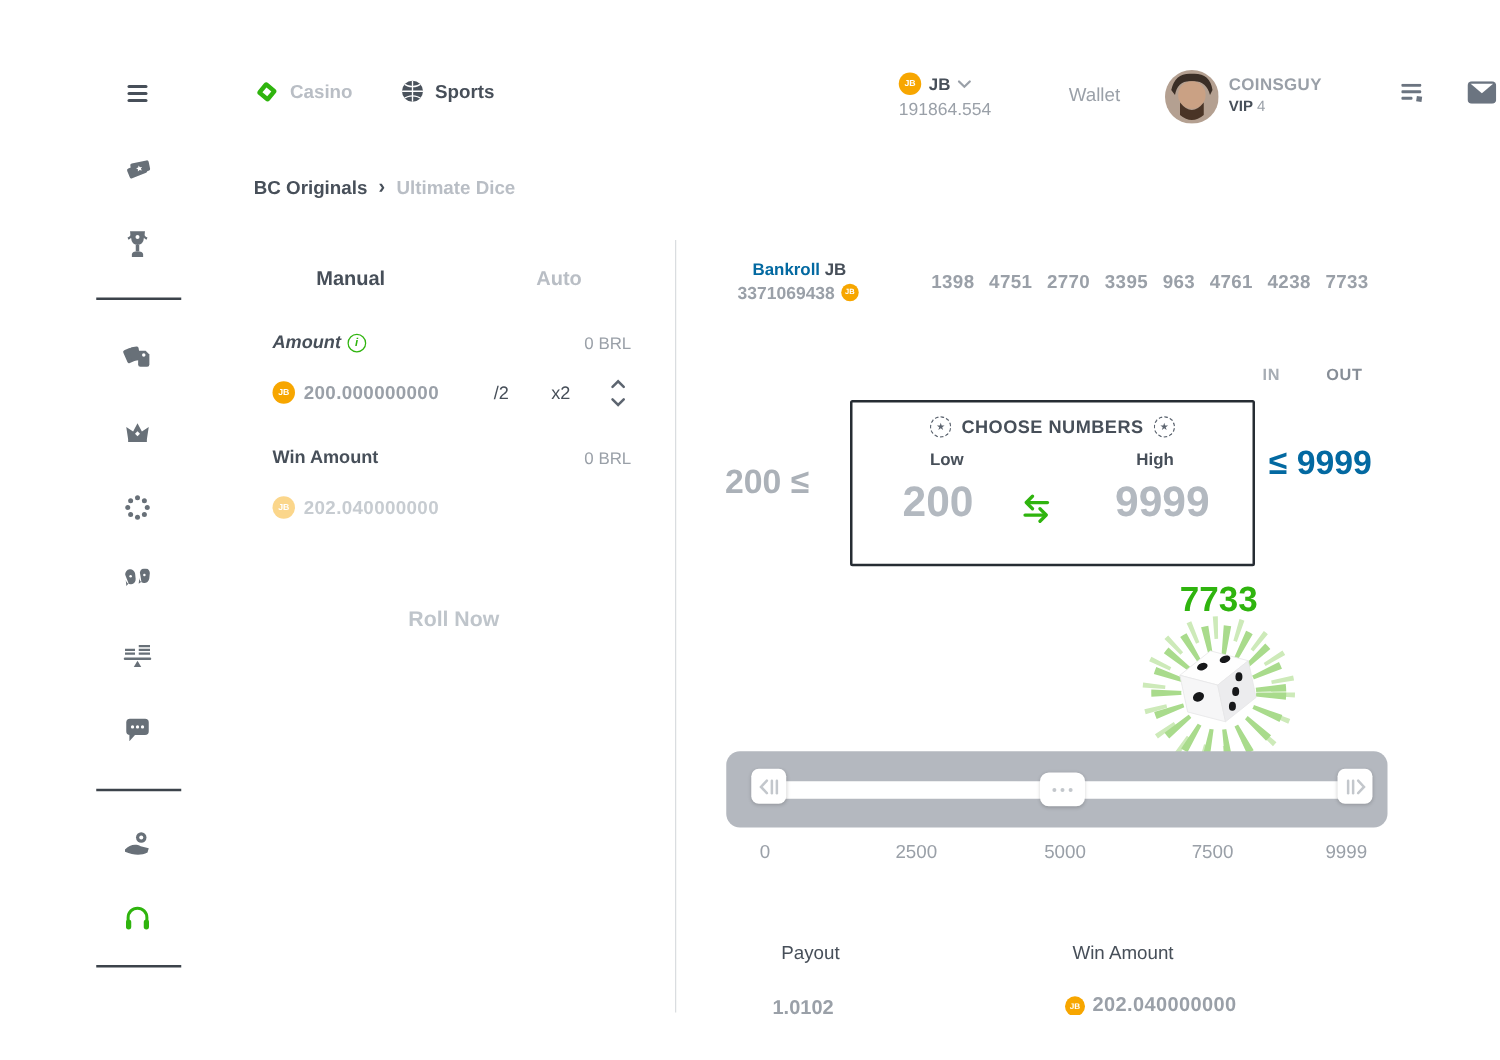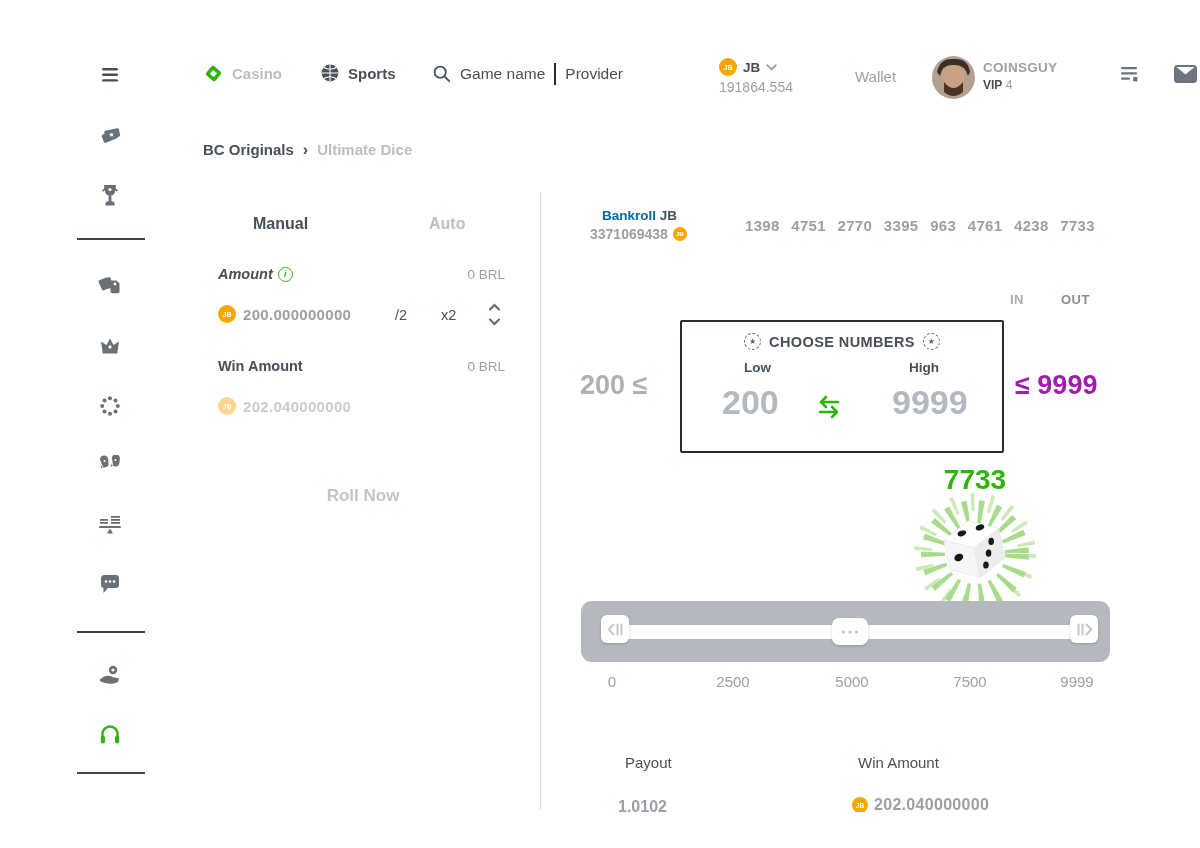--- a/index.html
+++ b/index.html
@@ -60,29 +60,20 @@
       <g clip-path="url(#ballclip)" stroke="#fff" stroke-width="1.1" fill="none">
         <path d="M10 1v18"></path>
           <path d="M1 10h18"></path>
         <path d="M2.5 3.5a11.5 11.5 0 0 0 15 0"></path>
         <path d="M2.5 16.5a11.5 11.5 0 0 1 15 0"></path>
       </g>
     </svg>
     <span class="dark sb" style="font-size:15px;">Sports</span>
   </div>
 
-  <div class="abs" style="left:398px;top:63px;display:flex;align-items:center;gap:9px;">
-    <svg width="18" height="18" viewBox="0 0 18 18">
-      <circle cx="7.2" cy="7.2" r="5.6" fill="none" stroke="#4a525c" stroke-width="1.8"></circle>
-      <line x1="11.5" y1="11.5" x2="16.2" y2="16.2" stroke="#4a525c" stroke-width="1.8" stroke-linecap="round"></line>
-    </svg>
-    <span class="dark" style="font-size:15.5px;">Game name</span>
-    <span style="width:2px;height:22px;background:#262c33;"></span>
-    <span class="dark" style="font-size:15.5px;">Provider</span>
-  </div>
 
   <div class="abs" style="left:684px;top:58px;">
     <div style="display:flex;align-items:center;gap:6px;">
       <span class="coin coin18">JB</span>
       <span class="dark b" style="font-size:13.5px;">JB</span>
       <svg width="11" height="7" viewBox="0 0 11 7">
         <path d="M1.2 1.2 5.5 5.4 9.8 1.2" fill="none" stroke="#9aa0a8" stroke-width="1.8" stroke-linecap="round"></path>
       </svg>
     </div>
     <div class="gray" style="font-size:14px;margin-top:3px;">191864.554</div>
@@ -222,21 +213,21 @@
     <div class="abs" style="left:63px;top:723px;">
       <svg width="24" height="23" viewBox="0 0 24 23">
         <path d="M4.5 14v-3a7.5 7.5 0 0 1 15 0v3" fill="none" stroke="#2fb40e" stroke-width="2.4" stroke-linecap="round"></path>
         <rect x="2.8" y="12.5" width="4.2" height="8" rx="2.1" fill="#2fb40e"></rect>
         <rect x="17" y="12.5" width="4.2" height="8" rx="2.1" fill="#2fb40e"></rect>
       </svg>
     </div>
     <div class="abs" style="left:42px;top:772px;width:68px;height:2px;background:#3c434b;"></div>
   </div>
 
-  <div class="abs" style="left:168px;top:141px;display:flex;align-items:flex-start;gap:9px;font-size:15px;">
+  <div class="abs" style="left:168px;top:141px;display:flex;align-items:center;gap:9px;font-size:15px;">
     <span class="dark sb">BC Originals</span>
     <span class="dark b" style="font-size:16px;">›</span>
     <span class="light sb">Ultimate Dice</span>
   </div>
 
   <div class="abs" style="left:505px;top:192px;width:1px;height:618px;background:#dadde0;"></div>
 
   <div>
     <div class="abs dark b" style="left:218px;top:215px;font-size:16px;">Manual</div>
     <div class="abs light sb" style="left:394px;top:215px;font-size:16px;">Auto</div>
@@ -317,21 +308,21 @@
               <path d="M16 12l5 5-5 5"></path>
           </g>
         </svg>
       </div>
     </div>
 
     <div class="abs sb" style="left:40px;top:180px;font-size:27px;color:#abb1b8;">
       <span>200</span>
       <span>≤</span>
     </div>
-    <div class="abs sb" style="left:475px;top:180px;font-size:27px;color:#a21caf;">
+    <div class="abs sb" style="left:475px;top:165px;font-size:27px;color:#0369a1;">
       <span>≤</span>
       <span>9999</span>
     </div>
 
     <div class="abs b" style="left:345px;top:274px;width:180px;text-align:center;font-size:28px;color:#2fb40e;">7733</div>
     <div class="abs" style="left:358px;top:296px;">
       <svg width="154" height="140" viewBox="0 0 154 140">
         <circle cx="77" cy="68" r="52" fill="none" stroke="#cdeab9" stroke-width="18" stroke-dasharray="3.5 15"></circle>
         <circle cx="77" cy="68" r="41" fill="none" stroke="#a9db8c" stroke-width="26" stroke-dasharray="4.5 9.5"></circle>
         <circle cx="77" cy="68" r="30" fill="#fff"></circle>

